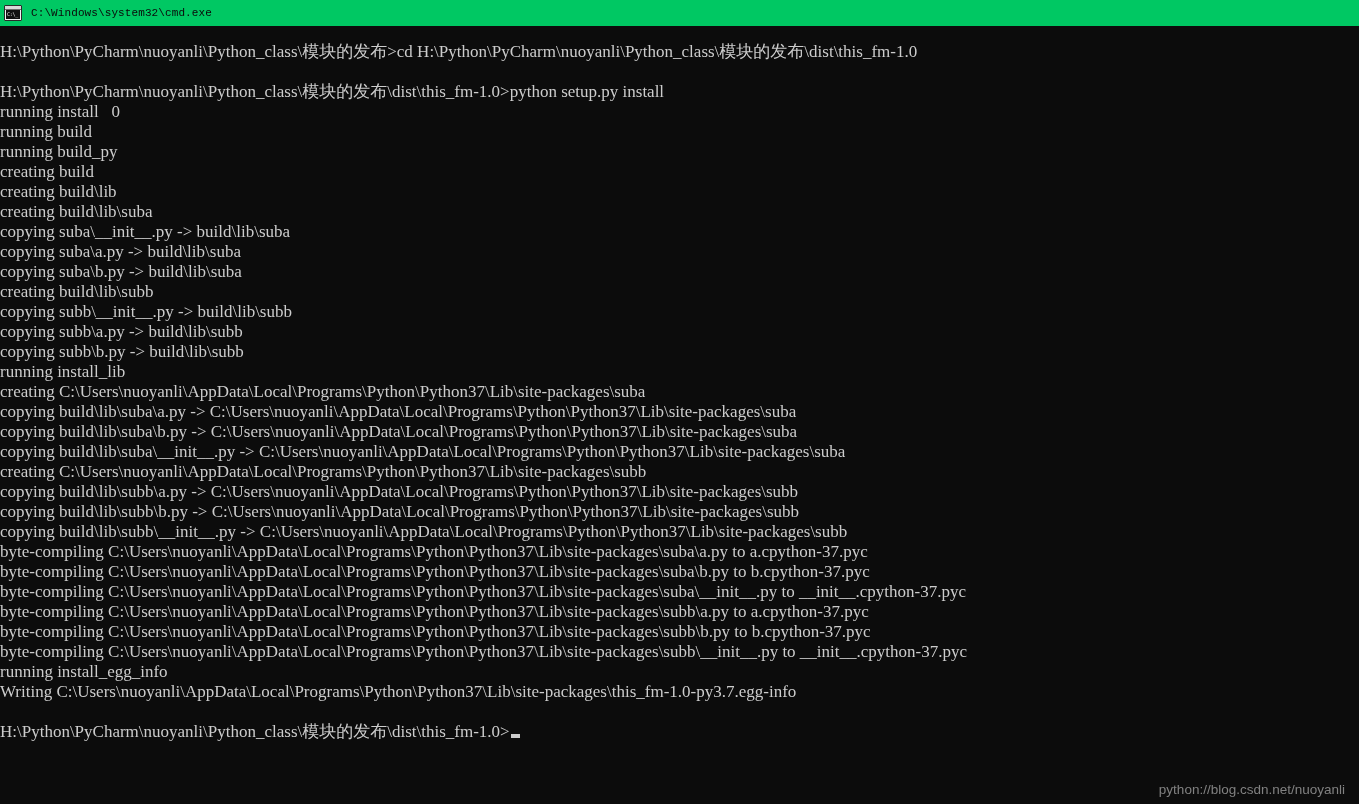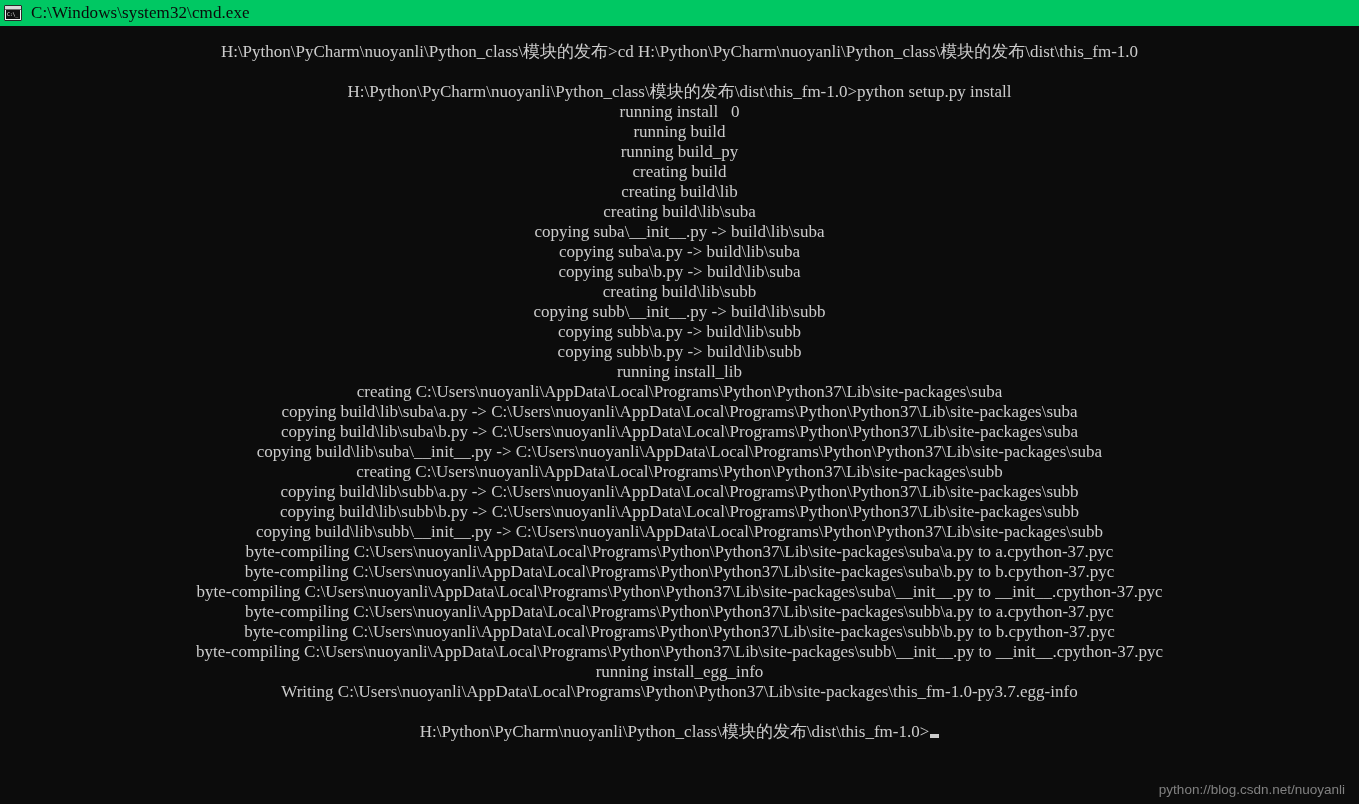--- a/index.html
+++ b/index.html
@@ -56,22 +56,22 @@
     line-height: 9px;
     letter-spacing: -0.3px;
     text-align: left;
     padding-left: 1px;
     box-sizing: border-box;
     white-space: nowrap;
     overflow: hidden;
   }
   #title-text {
     margin-left: 9px;
-    font-family: Liberation Serif, serif;
-    font-size: 17px;
+    font-family: Liberation Mono, monospace;
+    font-size: 11px;
     color: #0a0a0a;
     white-space: nowrap;
     letter-spacing: 0.1px;
   }
 
   
   #console {
     position: absolute;
     top: 26px; left: 0;
     width: 1359px;
@@ -86,21 +86,20 @@
     font-family: "Liberation Serif", "DejaVu Serif", serif;
     font-size: 17px;
     line-height: 20px;
     white-space: pre;
     letter-spacing: 0px;
   }
   .cline {
     height: 20px;
     white-space: pre;
     overflow: hidden;
-    text-align: center;
   }
   .cline.blank { color: transparent; }
 
   
   .cursor {
     display: inline-block;
     width: 9px;
     height: 4px;
     background: #cccccc;
     vertical-align: baseline;

